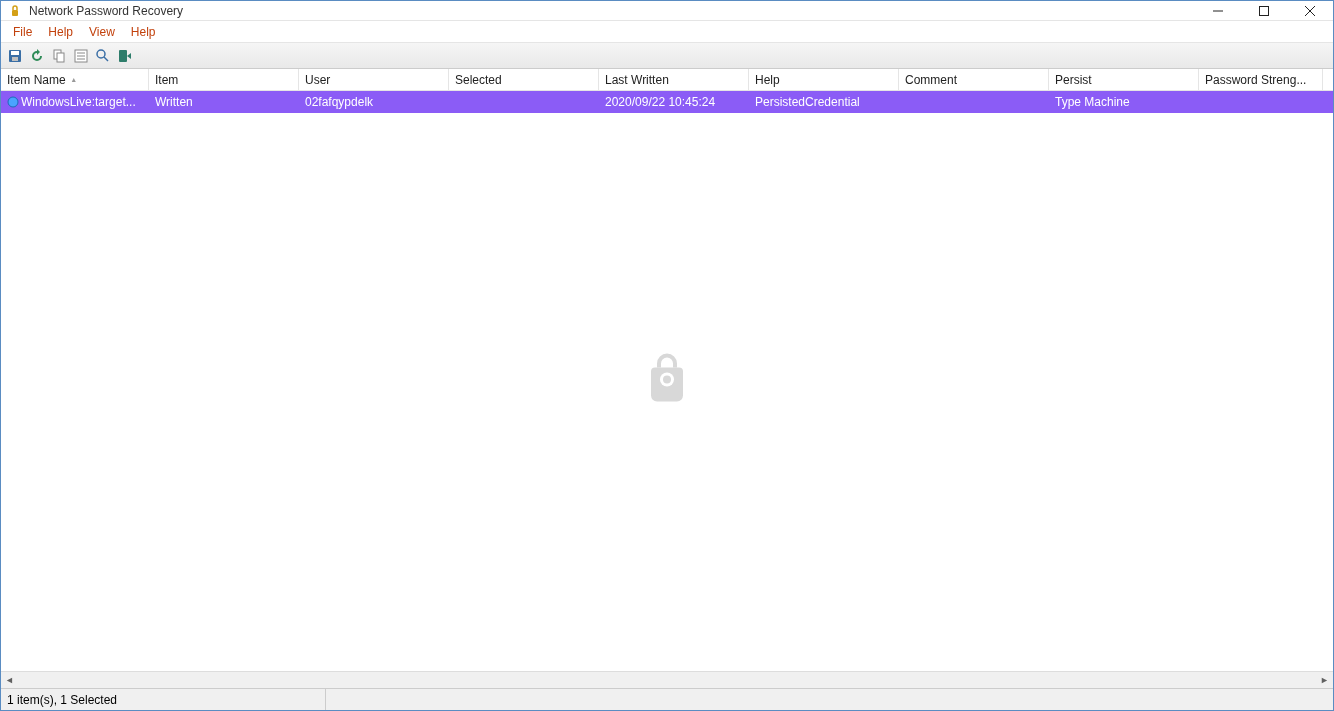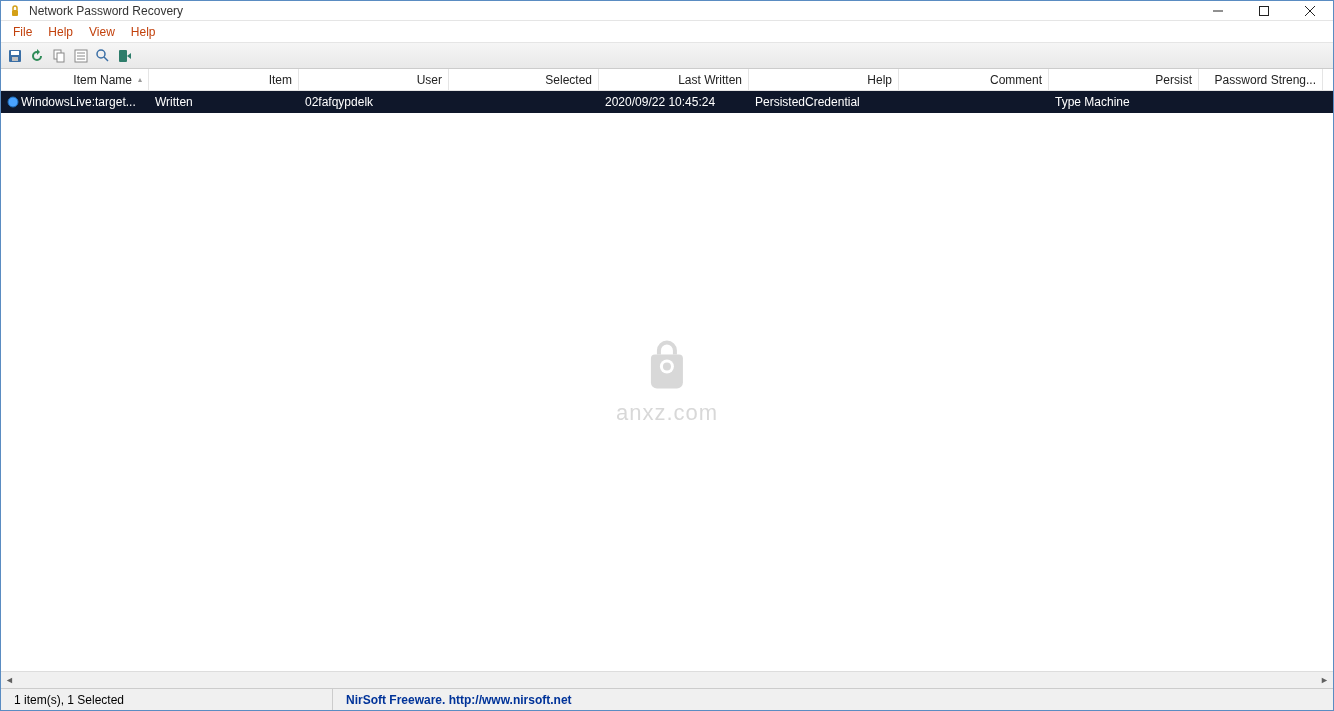--- a/index.html
+++ b/index.html
@@ -66,38 +66,37 @@
 .list-header .col {
   padding: 3px 6px;
   font-size: 12px;
   color: #222;
   border-right: 1px solid #e5e5e5;
   overflow: hidden;
   white-space: nowrap;
   text-overflow: ellipsis;
   display: flex;
   align-items: center;
-  justify-content: flex-end;
 }
 .list-header .sort-arrow {
   margin-left: 6px;
   font-size: 8px;
   color: #999;
 }
 .list-body {
   flex: 1;
   position: relative;
   overflow: hidden;
 }
 .list-row {
   height: 22px;
   display: flex;
   align-items: center;
 }
-.list-row.selected { background: #0f172a; color: #fff; }
+.list-row.selected { background: #8b5cf6; color: #fff; }
 .list-row .cell {
   padding: 0 6px;
   font-size: 12px;
   overflow: hidden;
   white-space: nowrap;
   text-overflow: ellipsis;
   display: flex;
   align-items: center;
 }
 .row-icon {
@@ -142,21 +141,20 @@
   display: flex;
   align-items: center;
   font-size: 12px;
 }
 .statusbar .status-cell {
   padding: 0 6px;
   border-right: 1px solid #ccc;
   height: 100%;
   display: flex;
   align-items: center;
-  margin-left: 7px;
 }
 .statusbar .status-cell.first { width: 325px; }
 .statusbar .status-cell.link { color: #003399; font-weight: bold; flex: 1; border-right: none; }
 </style>
 </head>
 <body>
 
 <div class="titlebar">
   <span class="app-icon">
     <svg viewBox="0 0 16 16">
@@ -271,26 +269,24 @@
     <div>
       <span class="wm-bag">
         <svg width="56" height="56" viewBox="0 0 56 56">
             <path d="M16 18h24a4 4 0 0 1 4 4v24a6 6 0 0 1-6 6H18a6 6 0 0 1-6-6V22a4 4 0 0 1 4-4z" fill="#d8d8d8"></path>
             <path d="M20 18v-4a8 8 0 0 1 16 0v4" stroke="#d8d8d8" stroke-width="4" fill="none"></path>
             <circle cx="28" cy="30" r="7" fill="#fff"></circle>
             <circle cx="28" cy="30" r="4" fill="#d8d8d8"></circle>
           </svg>
       </span>
     </div>
-    <div class="wm-bottom">anxz.com</div>
   </div>
 </div>
 
 <div class="hscroll">
   <div class="arrow">◄</div>
   <div class="track"></div>
   <div class="arrow">►</div>
 </div>
 
 <div class="statusbar">
   <div class="status-cell first">1 item(s), 1 Selected</div>
-  <div class="status-cell link">NirSoft Freeware.  http://www.nirsoft.net</div>
 </div>
 
 </body></html>

